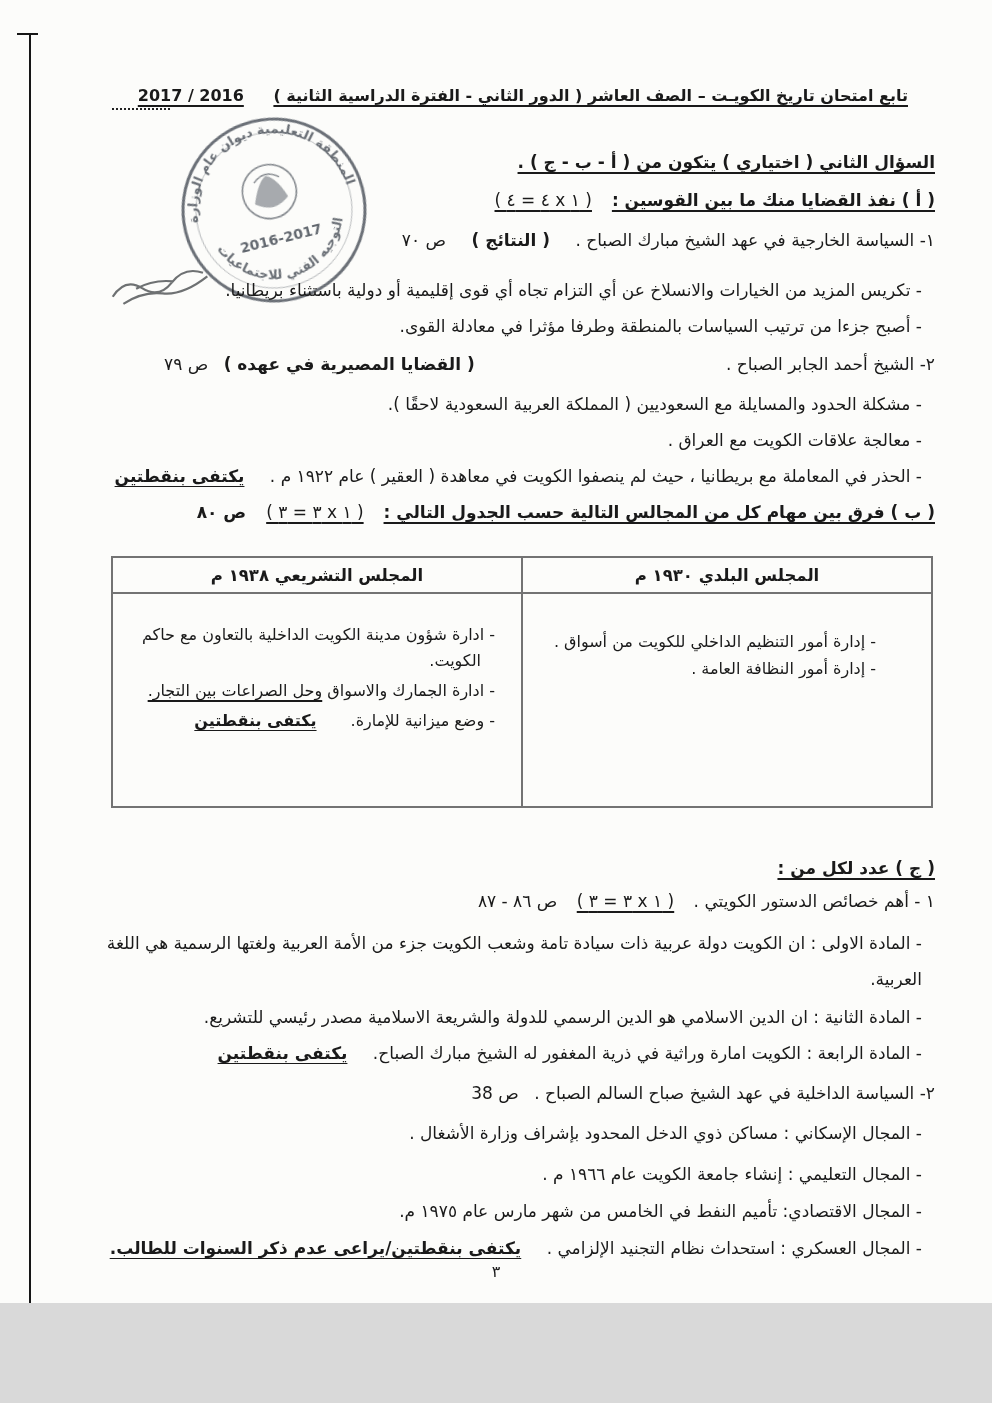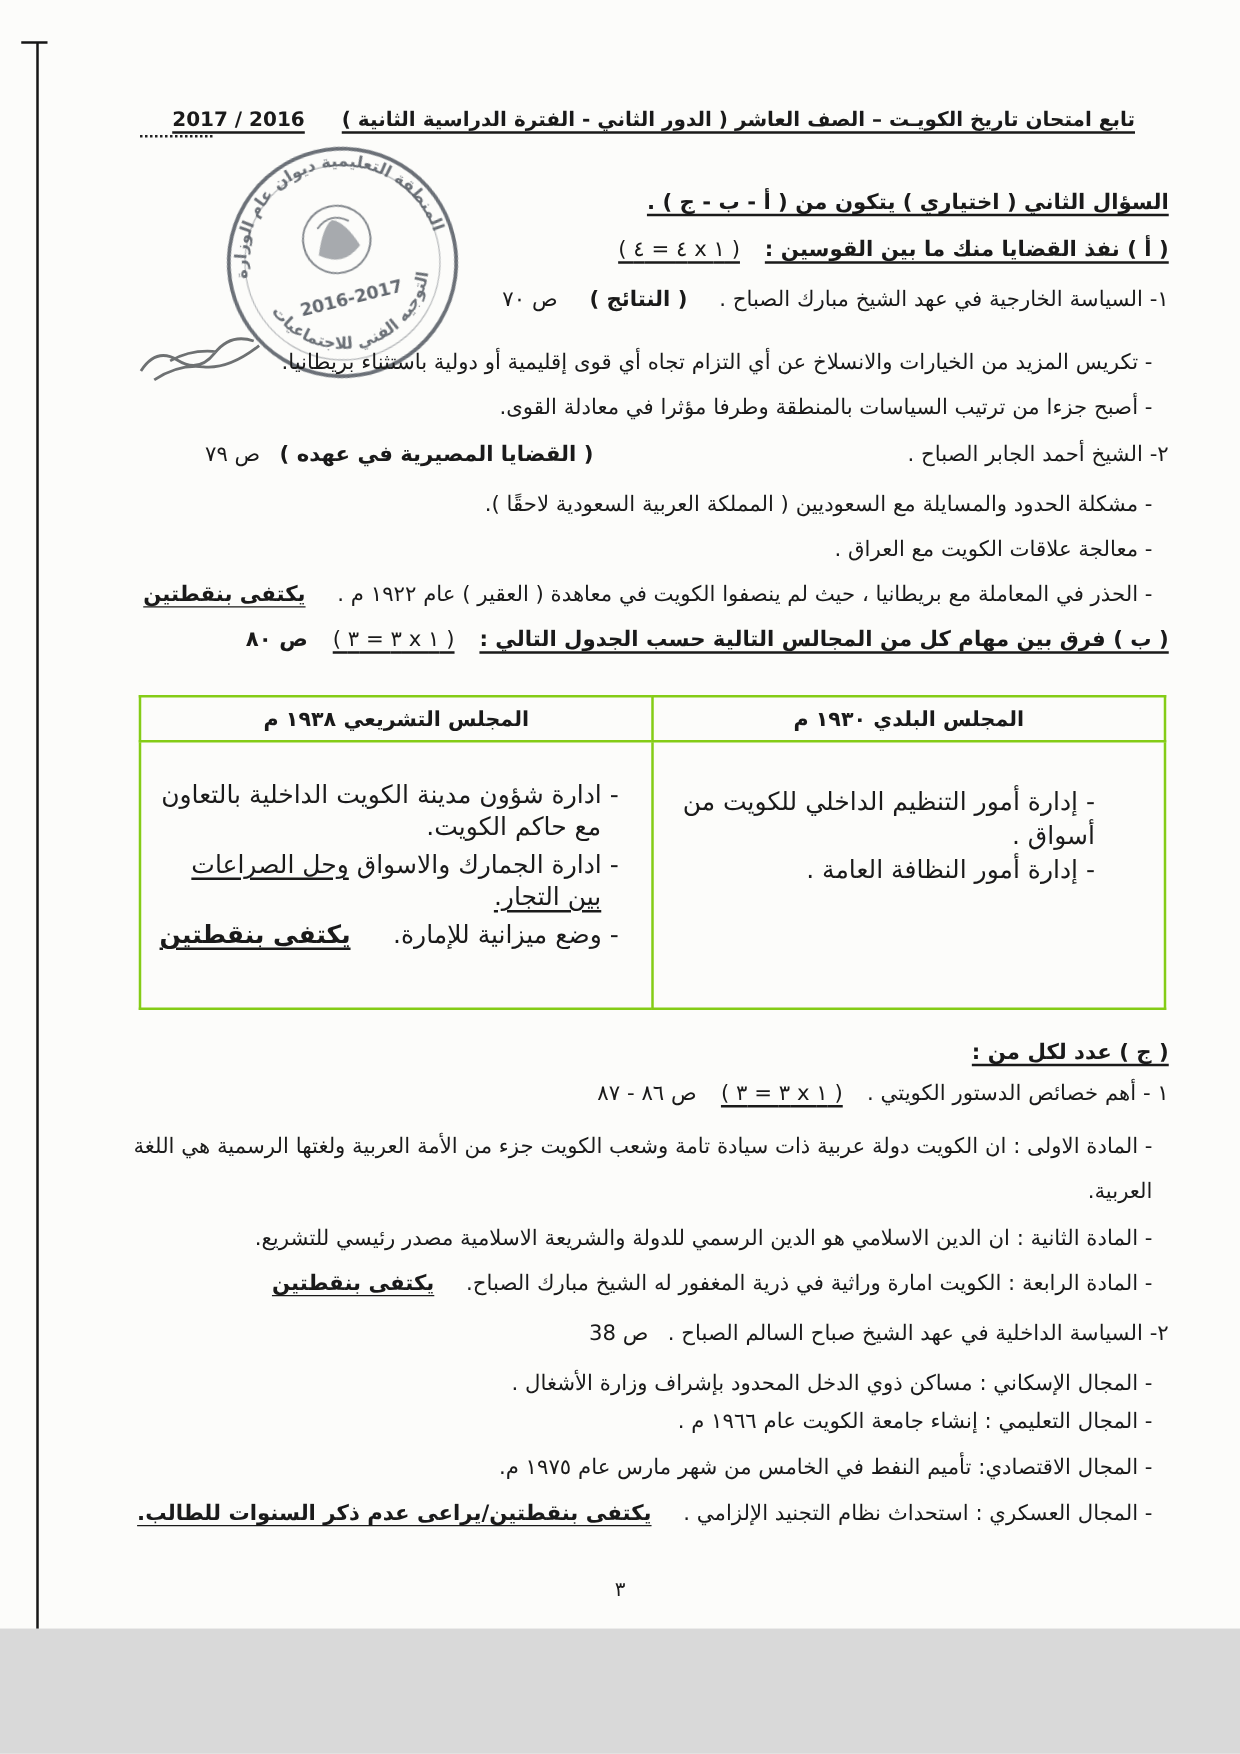--- a/index.html
+++ b/index.html
@@ -30,23 +30,23 @@
   .bold{font-weight:bold;}
   .marks{margin:0 14px;white-space:nowrap;font-weight:normal;}
   .sp{margin-right:20px;}
   .sp-s{margin-right:10px;}
   .ans{padding-right:13px;}
   .long{line-height:36px;}
   .spread{display:flex;justify-content:space-between;align-items:baseline;padding-left:106px;}
   .note{font-weight:bold;text-decoration:underline;text-underline-offset:4px;}
 
   table.grid{border-collapse:collapse;width:822px;margin-top:30px;margin-right:2px;table-layout:fixed;}
-  .grid th,.grid td{border:2px solid #84cc16;margin-top:12px;}
+  .grid th,.grid td{border:2px solid #737373;margin-top:12px;}
   .grid th{height:30px;font-size:16.5px;font-weight:bold;text-align:center;padding:2px 6px;}
-  .grid td{height:178px;vertical-align:top;font-size:20px;text-align:right;}
+  .grid td{height:178px;vertical-align:top;font-size:16px;text-align:right;}
   td.cell-muni{padding:34px 55px 0 12px;}
   td.cell-legis{padding:28px 26px 0 12px;}
   .cell-item{padding-right:14px;text-indent:-14px;line-height:26px;margin-bottom:4px;}
   .muni-item{line-height:27px;}
   .tnote{font-weight:bold;text-decoration:underline;text-underline-offset:4px;margin-right:34px;}
 
   .page-number{position:absolute;top:1262px;left:0;right:0;text-align:center;font-size:16px;}
 </style>
 </head>
 <body>
@@ -149,21 +149,21 @@
           </td>
           <td class="cell-legis">
             <div class="cell-item"><span>- ادارة شؤون مدينة الكويت الداخلية بالتعاون مع حاكم الكويت.</span></div>
             <div class="cell-item"><span>- ادارة الجمارك والاسواق </span><span class="u">وحل الصراعات بين التجار.</span></div>
             <div class="cell-item"><span>- وضع ميزانية للإمارة.</span><span class="tnote">يكتفى بنقطتين</span></div>
           </td>
         </tr>
       </tbody>
     </table>
 
-    <div class="line bold" style="margin-top:20px">
+    <div class="line bold" style="margin-top:46px">
       <span class="u">( ج ) عدد لكل من :</span>
     </div>
 
     <div class="line" style="margin-top:5px">
       <span>١ - أهم خصائص الدستور الكويتي .</span>
       <span class="u marks" dir="ltr">( ٣ = ٣  x  ١ )</span>
       <span>ص ٨٦ - ٨٧</span>
     </div>
     <div class="line ans long" style="margin-top:10px">
       <span>- المادة الاولى : ان الكويت دولة عربية ذات سيادة تامة وشعب الكويت جزء من الأمة العربية ولغتها الرسمية هي اللغة العربية.</span>
@@ -176,21 +176,21 @@
       <span class="note sp">يكتفى بنقطتين</span>
     </div>
 
     <div class="line" style="margin-top:12px">
       <span>٢- السياسة الداخلية  في عهد الشيخ صباح السالم الصباح .</span>
       <span class="sp-s">ص 38</span>
     </div>
     <div class="line ans" style="margin-top:12px">
       <span>- المجال الإسكاني : مساكن ذوي الدخل المحدود بإشراف وزارة الأشغال .</span>
     </div>
-    <div class="line ans" style="margin-top:2px">
+    <div class="line ans" style="margin-top:13px">
       <span>- المجال التعليمي : إنشاء جامعة الكويت عام ١٩٦٦ م .</span>
     </div>
     <div class="line ans" style="margin-top:9px">
       <span>- المجال الاقتصادي: تأميم النفط في الخامس من شهر مارس عام ١٩٧٥ م.</span>
     </div>
     <div class="line ans" style="margin-top:9px">
       <span>- المجال العسكري : استحداث نظام التجنيد الإلزامي .</span>
       <span class="note sp">يكتفى بنقطتين/يراعى عدم ذكر السنوات للطالب.</span>
     </div>
 

